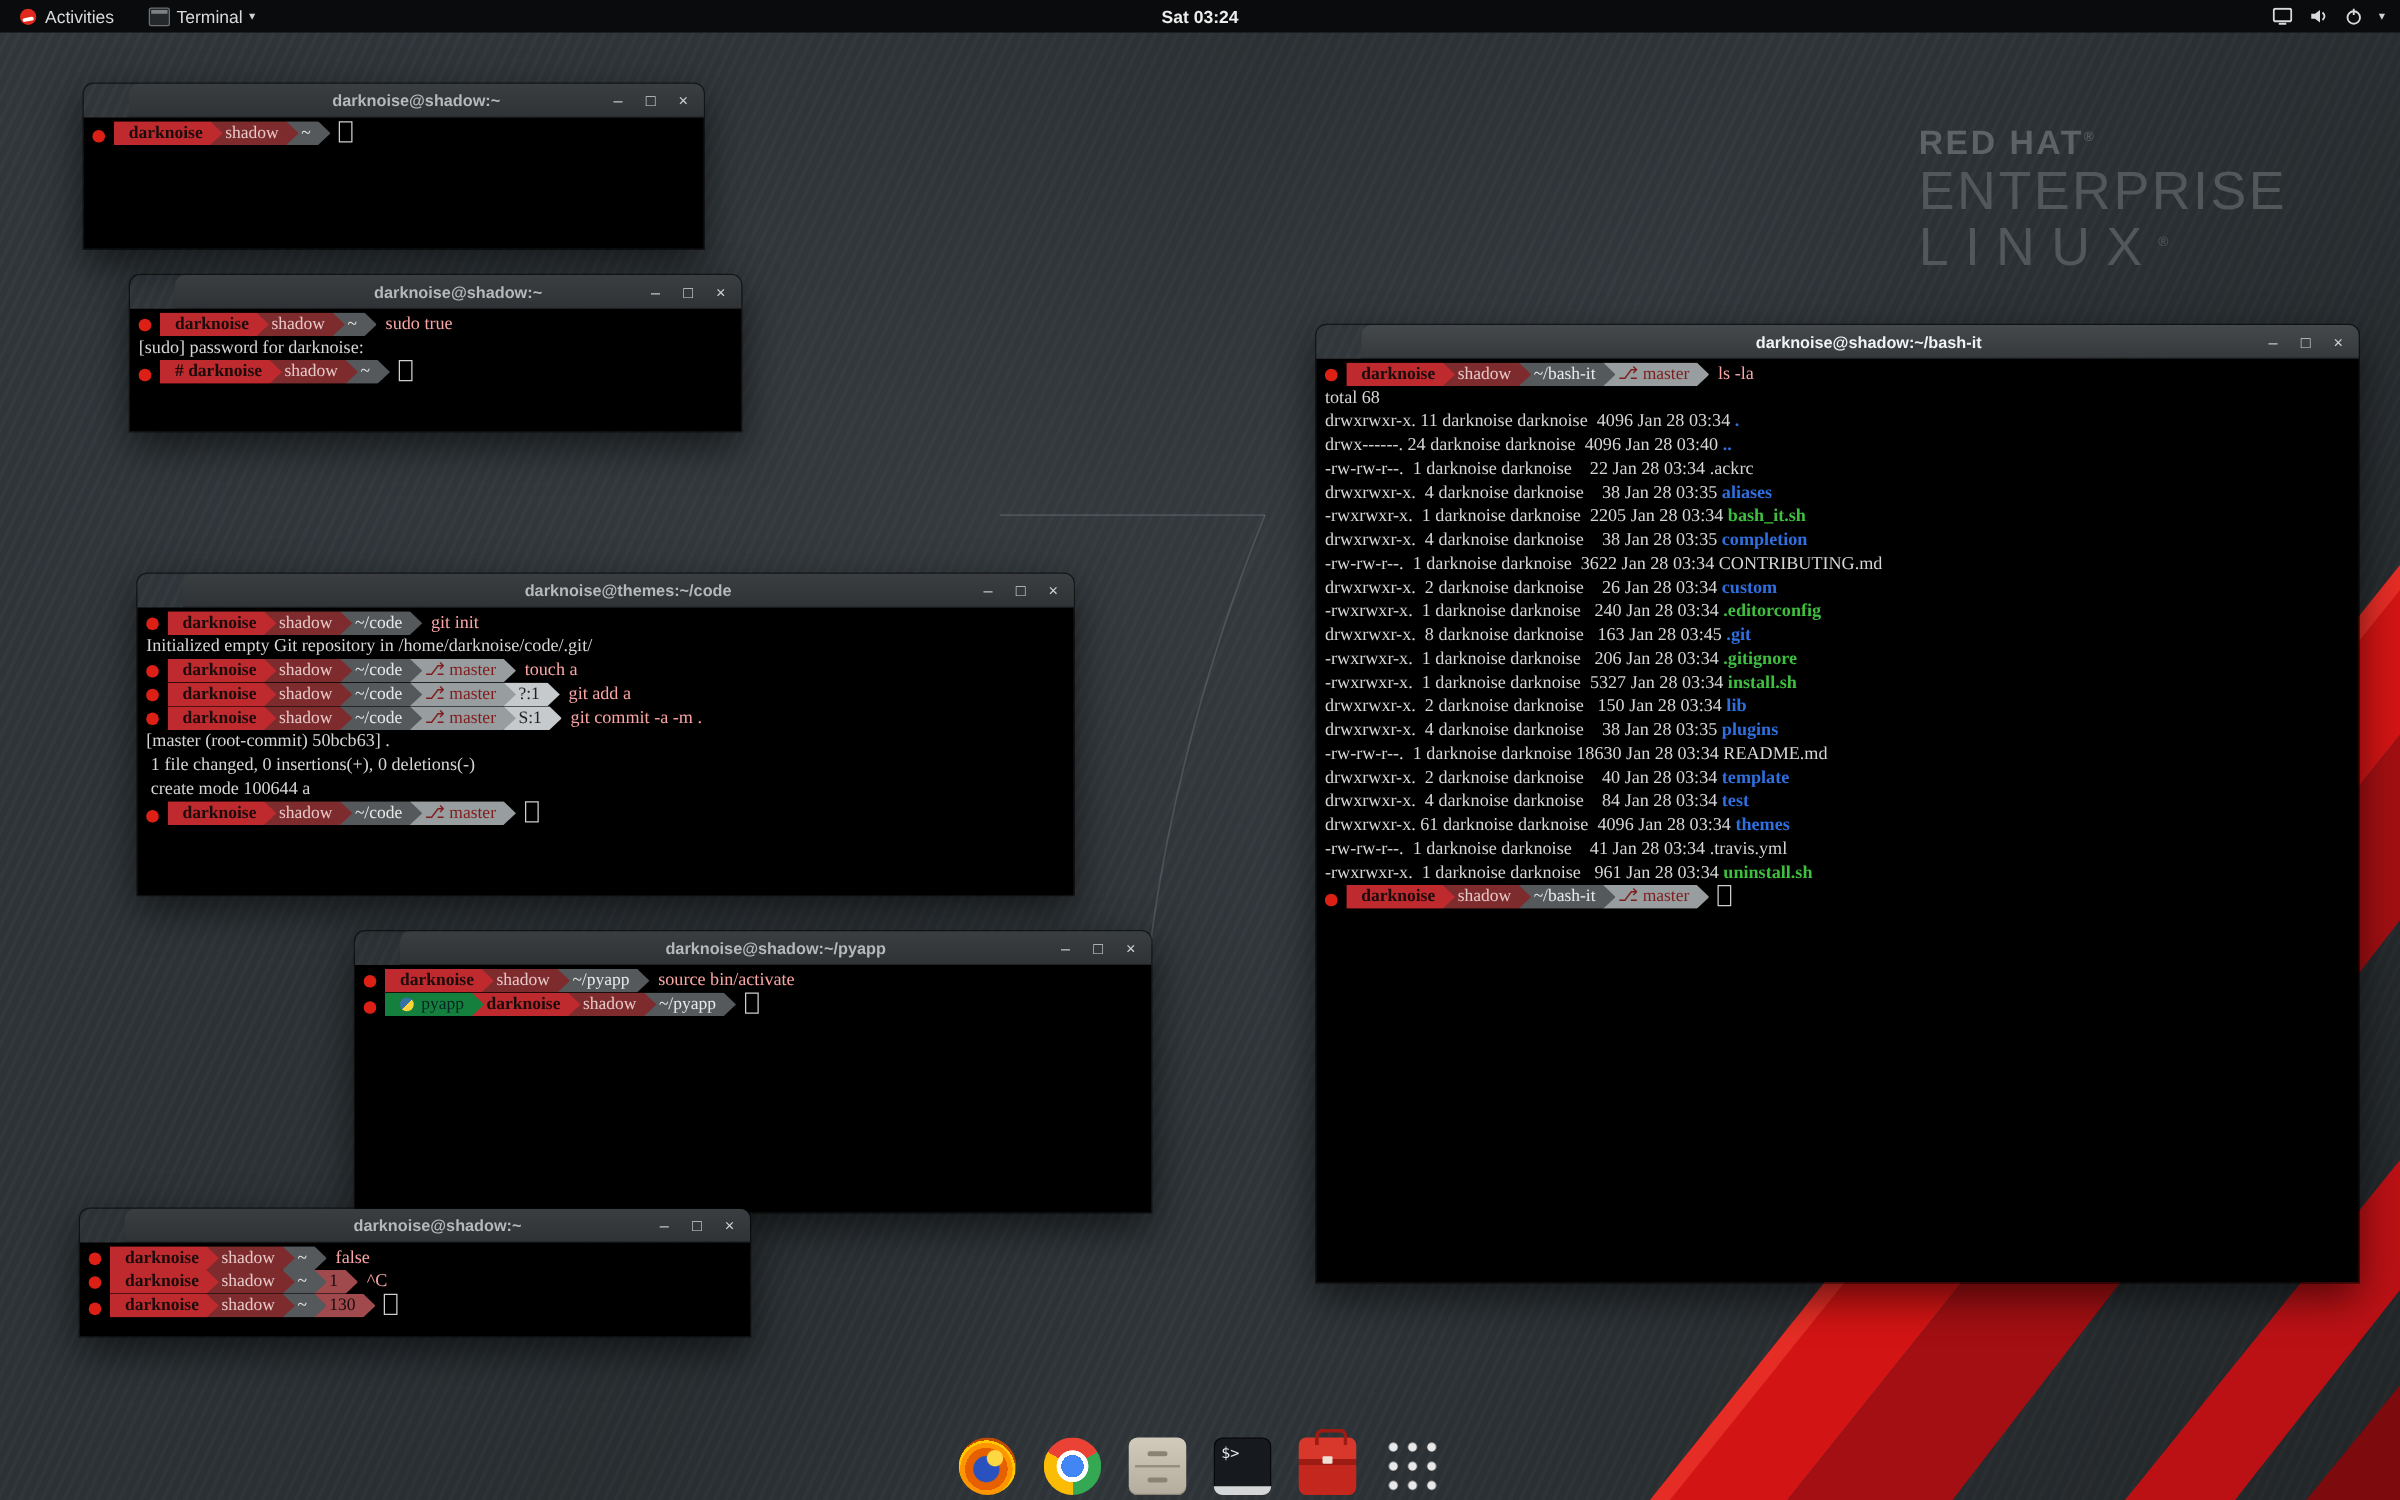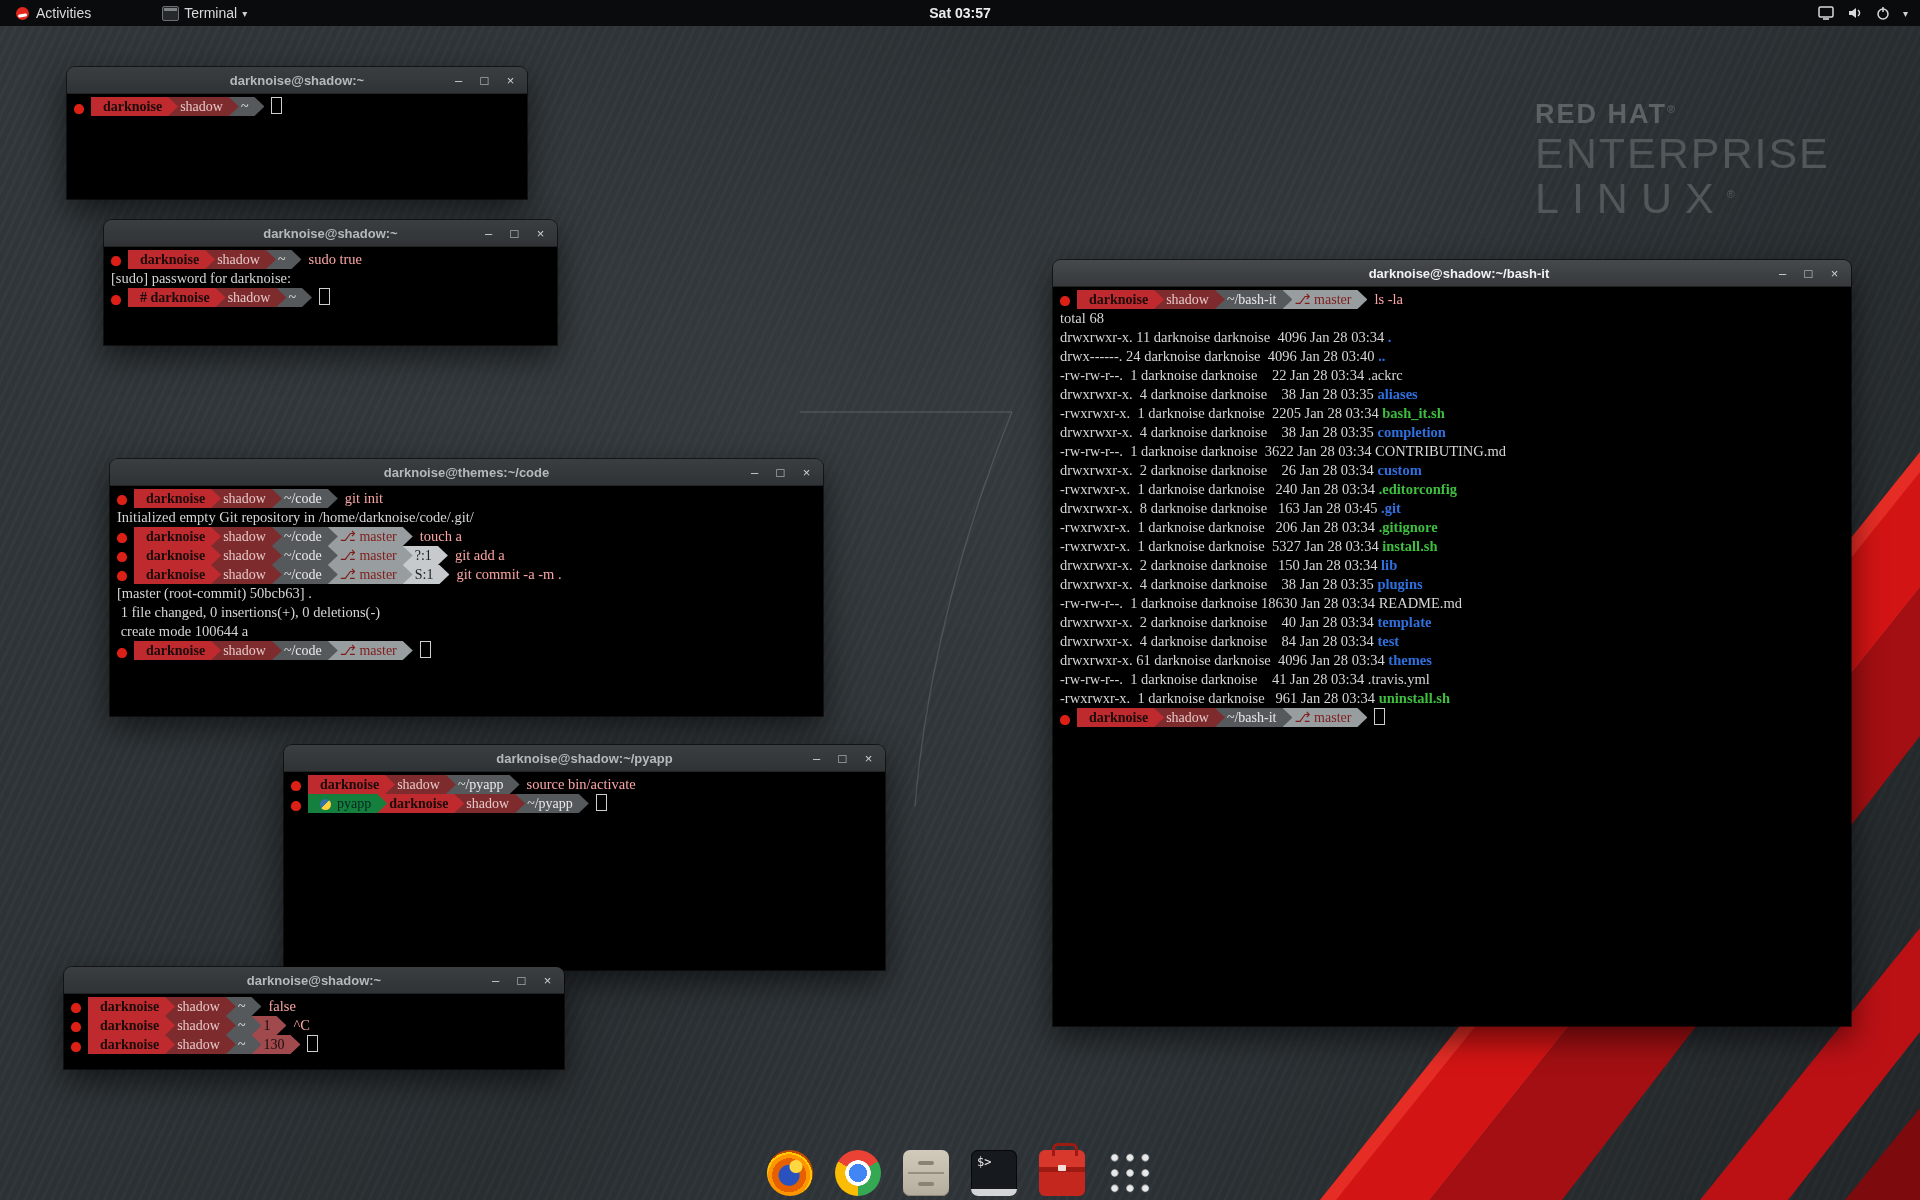--- a/index.html
+++ b/index.html
@@ -22,34 +22,34 @@
   .brand{position:absolute;left:1535px;top:100px;z-index:2;user-select:none;line-height:1.06;}
   .brand-l1{font-size:27px;font-weight:700;letter-spacing:2px;color:#5d6265;}
   .brand-l1 sup,.brand-l3 sup{font-size:11px;color:#565b5e;}
   .brand-l2{font-size:43px;font-weight:400;letter-spacing:2px;color:#52575a;margin-top:2px;}
   .brand-l3{font-size:43px;font-weight:400;letter-spacing:13px;color:#52575a;}
   
   .topbar{
     position:absolute;top:0;left:0;right:0;height:26px;z-index:100;
     background:#0a0b0c;color:#d9dadb;display:flex;align-items:center;font-size:14px;
   }
-  .tb-left{display:flex;align-items:center;gap:43px;}
+  .tb-left{display:flex;align-items:center;}
   .activities{display:flex;align-items:center;margin-left:10px;padding:0 6px;height:26px;}
   .appmenu{display:flex;align-items:center;margin-left:16px;padding:0 6px;height:26px;gap:5px;}
   .rh-icon{display:inline-block;width:13px;height:13px;border-radius:50%;background:#e0281e;margin-right:7px;position:relative;}
   .rh-icon::before{content:"";position:absolute;left:2px;top:7px;width:9px;height:2.5px;background:#fff;border-radius:2px;transform:rotate(-10deg);}
   .term-icon{display:inline-block;width:15px;height:13px;background:#26292c;border:1px solid #6b6f73;border-radius:2px;position:relative;}
   .term-icon::before{content:"";position:absolute;top:1px;left:1px;right:1px;height:3px;background:#7d8184;}
   .caret{font-size:10px;color:#cfd0d1;}
   .tb-clock{position:absolute;left:50%;transform:translateX(-50%);font-weight:700;color:#ededed;}
   .tb-right{margin-left:auto;margin-right:12px;display:flex;align-items:center;gap:13px;}
   .tb-right svg{display:block;}
   
   .term-window{position:absolute;z-index:10;border-radius:8px 8px 0 0;
-    box-shadow:0 12px 32px rgba(0,0,0,0.55), 0 0 0 1px rgba(0,0,0,0.55);}
+    box-shadow:0 12px 32px rgba(0,0,0,0.55), 0 0 0 1px rgba(0,0,0,0.55);padding-left:36px;}
   #w1{left:67px;top:67px;width:460px;height:132px;}
   #w2{left:104px;top:220px;width:453px;height:125px;}
   #w3{left:110px;top:459px;width:713px;height:257px;}
   #w4{left:284px;top:745px;width:601px;height:225px;}
   #w5{left:64px;top:967px;width:500px;height:102px;}
   #w6{left:1053px;top:260px;width:798px;height:766px;z-index:11;}
   .titlebar{height:26px;border-radius:8px 8px 0 0;position:relative;
     background:linear-gradient(#3a3e41,#2f3336);border-bottom:1px solid #202324;
     display:flex;align-items:center;justify-content:center;}
   .focused .titlebar{background:linear-gradient(#45494c,#35393c);}
@@ -129,21 +129,21 @@
     <div class="activities">
       <span class="rh-icon"></span>
       <span>Activities</span>
     </div>
     <div class="appmenu">
       <span class="term-icon"></span>
       <span>Terminal</span>
       <span class="caret">▾</span>
     </div>
   </div>
-  <div class="tb-clock">Sat 03:57</div>
+  <div class="tb-clock">Sat 03:24</div>
   <div class="tb-right">
     <svg width="16" height="14">
         <rect x="1" y="1" width="14" height="10" rx="1.5" stroke="#d9d9d9" fill="none" stroke-width="1.5"></rect>
         <rect x="5" y="12.2" width="6" height="1.6" fill="#d9d9d9"></rect>
       </svg>
     <svg width="16" height="14">
         <polygon points="2,5 5,5 9,2 9,12 5,9 2,9" fill="#d9d9d9"></polygon>
         <path d="M11 4 q3.2 3 0 6" stroke="#d9d9d9" fill="none" stroke-width="1.5"></path>
       </svg>
     <svg width="14" height="14">

